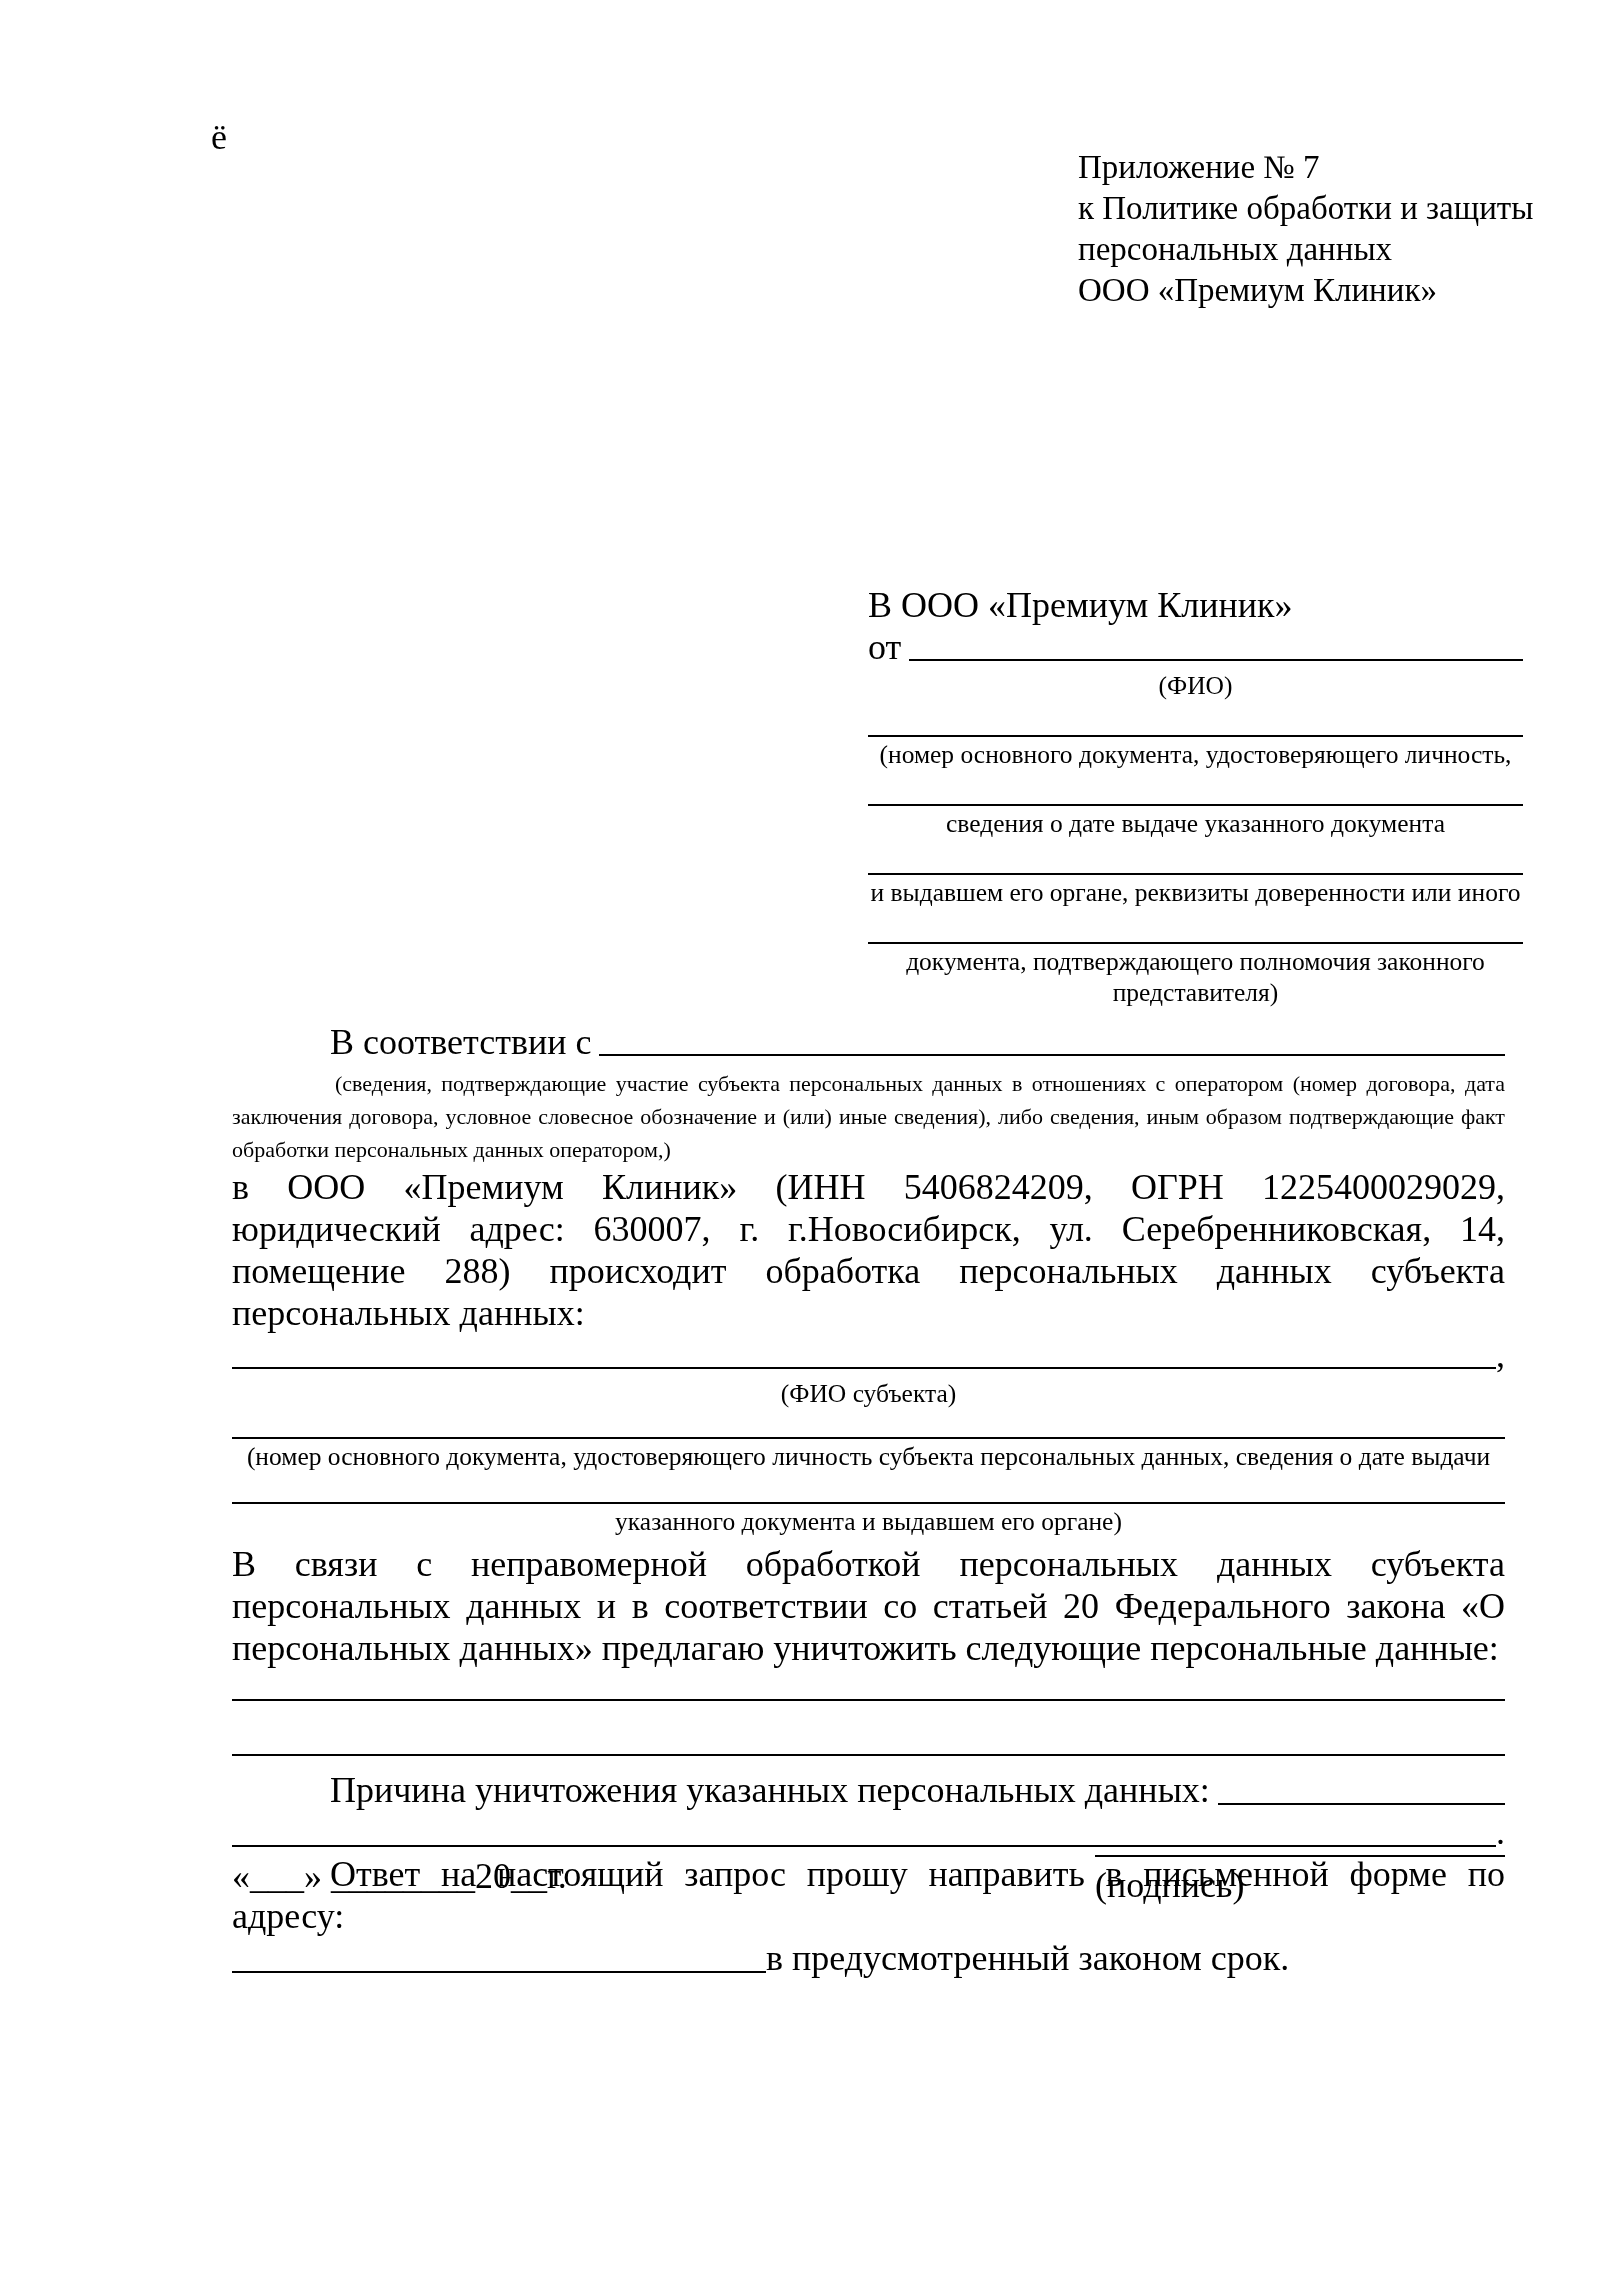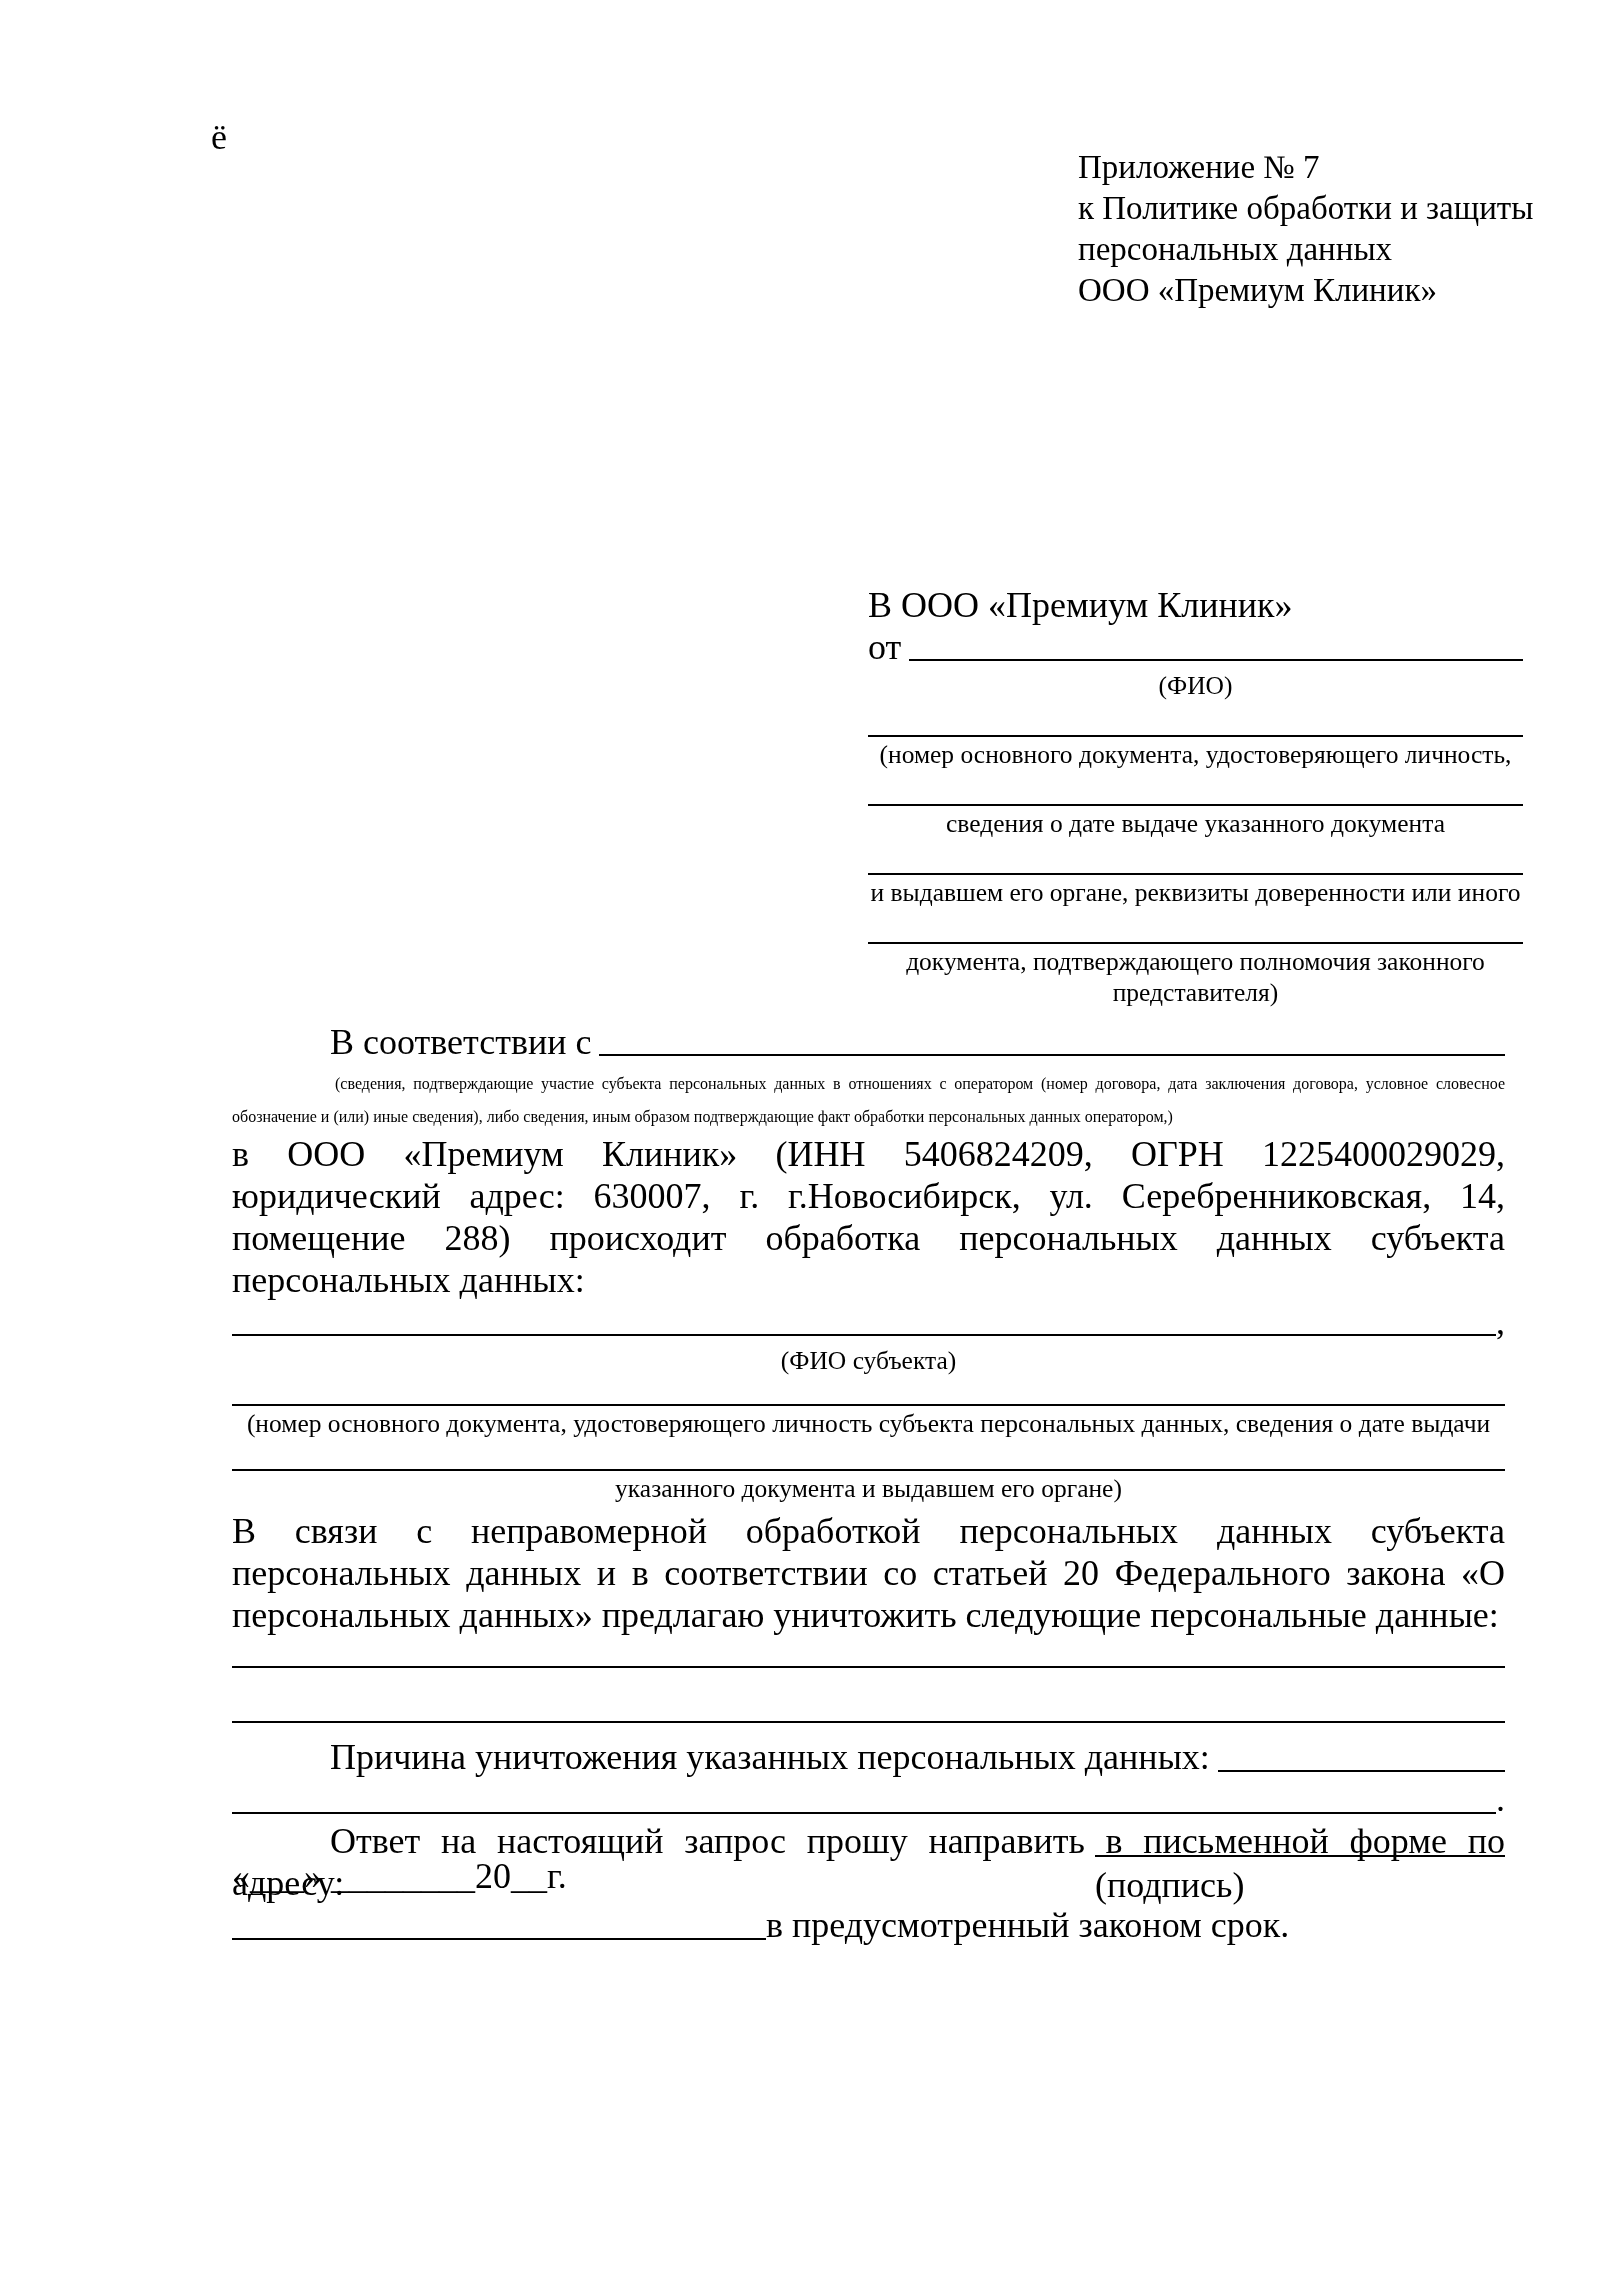--- a/index.html
+++ b/index.html
@@ -52,21 +52,21 @@
   .field-line { border-bottom:2.9px solid #000; height:2.9px; }
   .cap-center { text-align:center; font-size:25.5px; line-height:31px; margin-top:2px; }
 
   .addressee .field-line { margin-top:33px; }
 
   
   .main { position:absolute; left:232px; top:1021px; width:1273px; }
   .indent { padding-left:98px; }
   .jpara { text-align:justify; }
   .cap-para {
-    font-size:16px; line-height:33px; text-align:justify;
+    font-size:22px; line-height:33px; text-align:justify;
     text-indent:103px; margin-top:3.9px;
   }
   .mt6  { margin-top:5.9px; }
   .mt14 { margin-top:13.7px; }
   .mt28 { margin-top:27.4px; }
   .mt30 { margin-top:29px; }
   .mt53 { margin-top:52px; }
   .stretch-line { text-align:justify; text-align-last:justify; }
 
   

